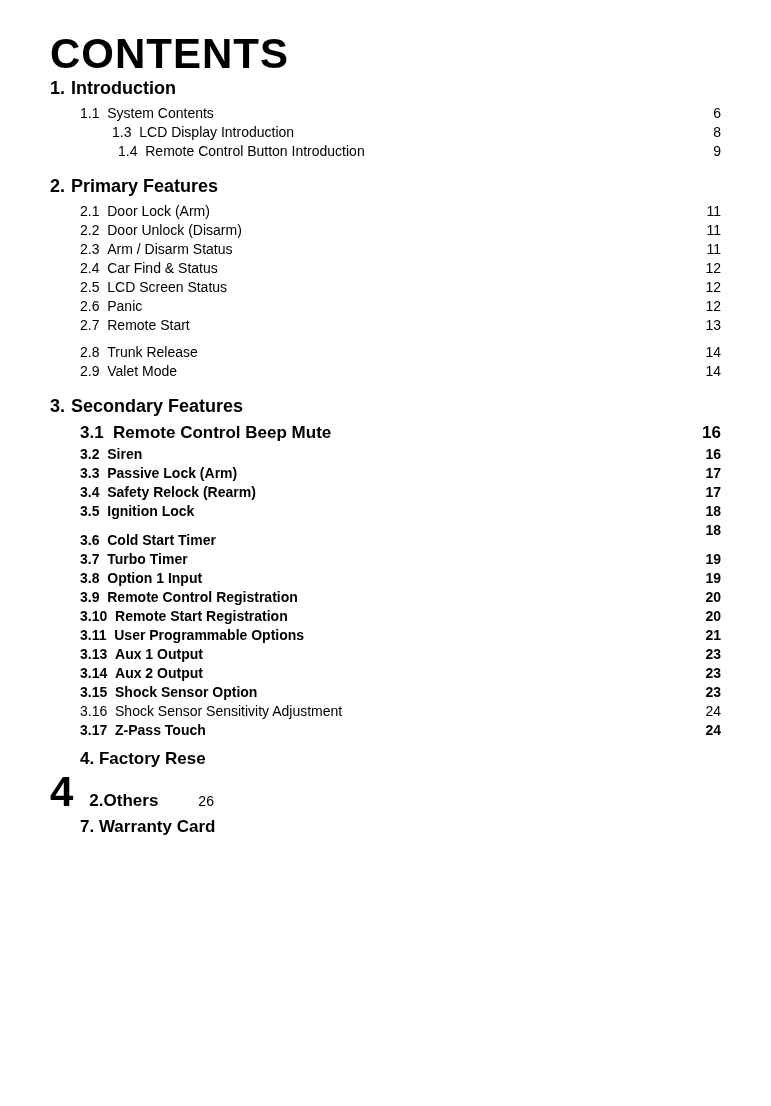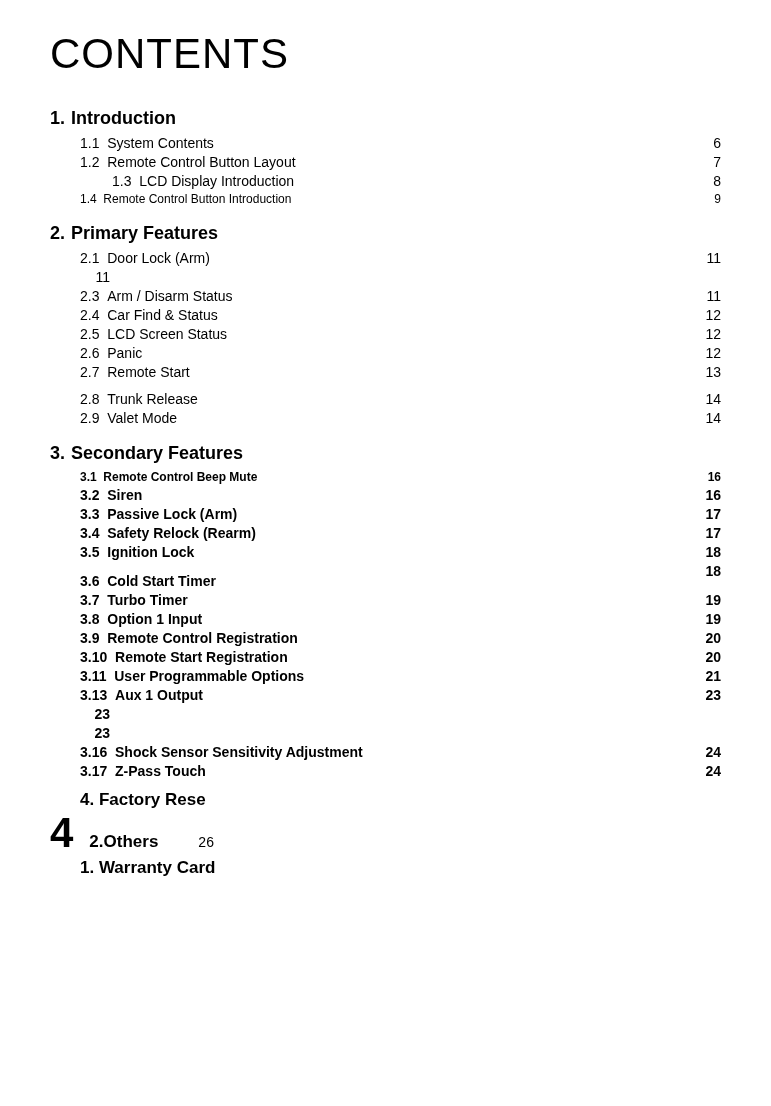--- a/index.html
+++ b/index.html
@@ -10,22 +10,21 @@
     body {
       width: 771px;
       min-height: 1106px;
       background: #fff;
       font-family: Arial, Helvetica, sans-serif;
       color: #000;
       padding: 30px 50px 30px 50px;
     }
     .page-title {
       font-size: 42px;
-      font-weight: normal;
-      margin-bottom: 30px;
+      font-weight: bold;
       letter-spacing: 1px;
     }
     .section-block {
       margin-bottom: 10px;
     }
     .sub-entry {
       display: flex;
       justify-content: space-between;
       font-size: 14px;
       padding: 1.5px 0;
@@ -76,45 +75,42 @@
     <div class="section-block">
       <div style="display: flex; align-items: baseline; margin-top: 0px; margin-bottom: 4px;">
         <span style="font-weight: bold; font-size: 18px; margin-right: 6px;">1.</span>
         <span style="font-weight: bold; font-size: 18px;">Introduction</span>
       </div>
       <div style="padding-left: 30px;">
         <div class="sub-entry" style="display: flex; justify-content: space-between; font-size: 14px; font-weight: normal; padding: 1.5px 0px;">
           <span style="flex: 1 1 0%;">1.1&nbsp;&nbsp;System Contents</span>
           <span style="min-width: 30px; text-align: right;">6</span>
         </div>
-        <div class="sub-entry" style="display: flex; justify-content: space-between; font-size: 14px; font-weight: normal; padding: 1.5px 0px;">
-          <span style="flex: 1 1 0%;">1.2&nbsp;&nbsp;Remote Control Button Layout</span>
-          <span style="min-width: 30px; text-align: right;">7</span>
-        </div>
         <div class="sub-entry" style="display: flex; justify-content: space-between; font-size: 14px; font-weight: normal; padding: 1.5px 0px; margin-left: 32px;">
           <span style="flex: 1 1 0%;">1.3&nbsp;&nbsp;LCD Display Introduction</span>
           <span style="min-width: 30px; text-align: right;">8</span>
         </div>
-        <div class="sub-entry" style="display: flex; justify-content: space-between; font-size: 12px; font-weight: normal; padding: 1.5px 0px;">
+        <div class="sub-entry" style="display: flex; justify-content: space-between; font-size: 14px; font-weight: normal; padding: 1.5px 0px; margin-left: 38px;">
           <span style="flex: 1 1 0%;">1.4&nbsp;&nbsp;Remote Control Button Introduction</span>
           <span style="min-width: 30px; text-align: right;">9</span>
         </div>
       </div>
     </div>
     <div class="section-block">
       <div style="display: flex; align-items: baseline; margin-top: 16px; margin-bottom: 4px;">
         <span style="font-weight: bold; font-size: 18px; margin-right: 6px;">2.</span>
         <span style="font-weight: bold; font-size: 18px;">Primary Features</span>
       </div>
       <div style="padding-left: 30px;">
         <div class="sub-entry" style="display: flex; justify-content: space-between; font-size: 14px; font-weight: normal; padding: 1.5px 0px;">
           <span style="flex: 1 1 0%;">2.1&nbsp;&nbsp;Door Lock (Arm)</span>
           <span style="min-width: 30px; text-align: right;">11</span>
         </div>
         <div class="sub-entry" style="display: flex; justify-content: space-between; font-size: 14px; font-weight: normal; padding: 1.5px 0px;">
+          <span style="flex: 1 1 0%;">2.2&nbsp;&nbsp;Door Unlock (Disarm)</span>
           <span style="min-width: 30px; text-align: right;">11</span>
         </div>
         <div class="sub-entry" style="display: flex; justify-content: space-between; font-size: 14px; font-weight: normal; padding: 1.5px 0px;">
           <span style="flex: 1 1 0%;">2.3&nbsp;&nbsp;Arm / Disarm Status</span>
           <span style="min-width: 30px; text-align: right;">11</span>
         </div>
         <div class="sub-entry" style="display: flex; justify-content: space-between; font-size: 14px; font-weight: normal; padding: 1.5px 0px;">
           <span style="flex: 1 1 0%;">2.4&nbsp;&nbsp;Car Find &amp; Status</span>
           <span style="min-width: 30px; text-align: right;">12</span>
         </div>
@@ -140,21 +136,21 @@
           <span style="min-width: 30px; text-align: right;">14</span>
         </div>
       </div>
     </div>
     <div class="section-block">
       <div style="display: flex; align-items: baseline; margin-top: 16px; margin-bottom: 4px;">
         <span style="font-weight: bold; font-size: 18px; margin-right: 6px;">3.</span>
         <span style="font-weight: bold; font-size: 18px;">Secondary Features</span>
       </div>
       <div style="padding-left: 30px;">
-        <div class="sub-entry bold-entry" style="display: flex; justify-content: space-between; font-size: 12px; font-weight: bold; padding: 1.5px 0px;">
+        <div class="sub-entry bold-entry" style="display: flex; justify-content: space-between; font-size: 17px; font-weight: bold; padding: 1.5px 0px;">
           <span style="flex: 1 1 0%;">3.1&nbsp;&nbsp;Remote Control Beep Mute</span>
           <span style="min-width: 30px; text-align: right;">16</span>
         </div>
         <div class="sub-entry bold-entry" style="display: flex; justify-content: space-between; font-size: 14px; font-weight: bold; padding: 1.5px 0px;">
           <span style="flex: 1 1 0%;">3.2&nbsp;&nbsp;Siren</span>
           <span style="min-width: 30px; text-align: right;">16</span>
         </div>
         <div class="sub-entry bold-entry" style="display: flex; justify-content: space-between; font-size: 14px; font-weight: bold; padding: 1.5px 0px;">
           <span style="flex: 1 1 0%;">3.3&nbsp;&nbsp;Passive Lock (Arm)</span>
           <span style="min-width: 30px; text-align: right;">17</span>
@@ -189,37 +185,39 @@
         </div>
         <div class="sub-entry bold-entry" style="display: flex; justify-content: space-between; font-size: 14px; font-weight: bold; padding: 1.5px 0px;">
           <span style="flex: 1 1 0%;">3.11&nbsp;&nbsp;User Programmable Options</span>
           <span style="min-width: 30px; text-align: right;">21</span>
         </div>
         <div class="sub-entry bold-entry" style="display: flex; justify-content: space-between; font-size: 14px; font-weight: bold; padding: 1.5px 0px;">
           <span style="flex: 1 1 0%;">3.13&nbsp;&nbsp;Aux 1 Output</span>
           <span style="min-width: 30px; text-align: right;">23</span>
         </div>
         <div class="sub-entry bold-entry" style="display: flex; justify-content: space-between; font-size: 14px; font-weight: bold; padding: 1.5px 0px;">
+          <span style="flex: 1 1 0%;">3.14&nbsp;&nbsp;Aux 2 Output</span>
           <span style="min-width: 30px; text-align: right;">23</span>
         </div>
         <div class="sub-entry bold-entry" style="display: flex; justify-content: space-between; font-size: 14px; font-weight: bold; padding: 1.5px 0px;">
+          <span style="flex: 1 1 0%;">3.15&nbsp;&nbsp;Shock Sensor Option</span>
           <span style="min-width: 30px; text-align: right;">23</span>
         </div>
-        <div class="sub-entry bold-entry" style="display: flex; justify-content: flex-start; font-size: 14px; font-weight: bold; padding: 1.5px 0px;">
+        <div class="sub-entry bold-entry" style="display: flex; justify-content: flex-start; font-size: 14px; font-weight: normal; padding: 1.5px 0px;">
           <span style="flex: 1 1 0%;">3.16&nbsp;&nbsp;Shock Sensor Sensitivity Adjustment</span>
           <span style="min-width: 30px; text-align: right;">24</span>
         </div>
         <div class="sub-entry bold-entry" style="display: flex; justify-content: space-between; font-size: 14px; font-weight: bold; padding: 1.5px 0px;">
           <span style="flex: 1 1 0%;">3.17&nbsp;&nbsp;Z-Pass Touch</span>
           <span style="min-width: 30px; text-align: right;">24</span>
         </div>
       </div>
     </div>
     <div class="bottom-section">
       <div class="factory-line">4. Factory Rese</div>
       <div style="display: flex; align-items: baseline; margin-top: 2px;">
         <span class="section-number" style="font-size: 42px; font-weight: bold; line-height: 1; margin-right: 8px;">4</span>
         <span class="others-label" style="font-size: 17px; font-weight: bold;">2.Others</span>
         <span class="others-page" style="font-size: 14px; margin-left: 40px;">26</span>
       </div>
-      <div class="warranty-line">1.  Warranty Card</div>
+      <div class="warranty-line">7.  Warranty Card</div>
     </div>
   </div>
 
 </body></html>

